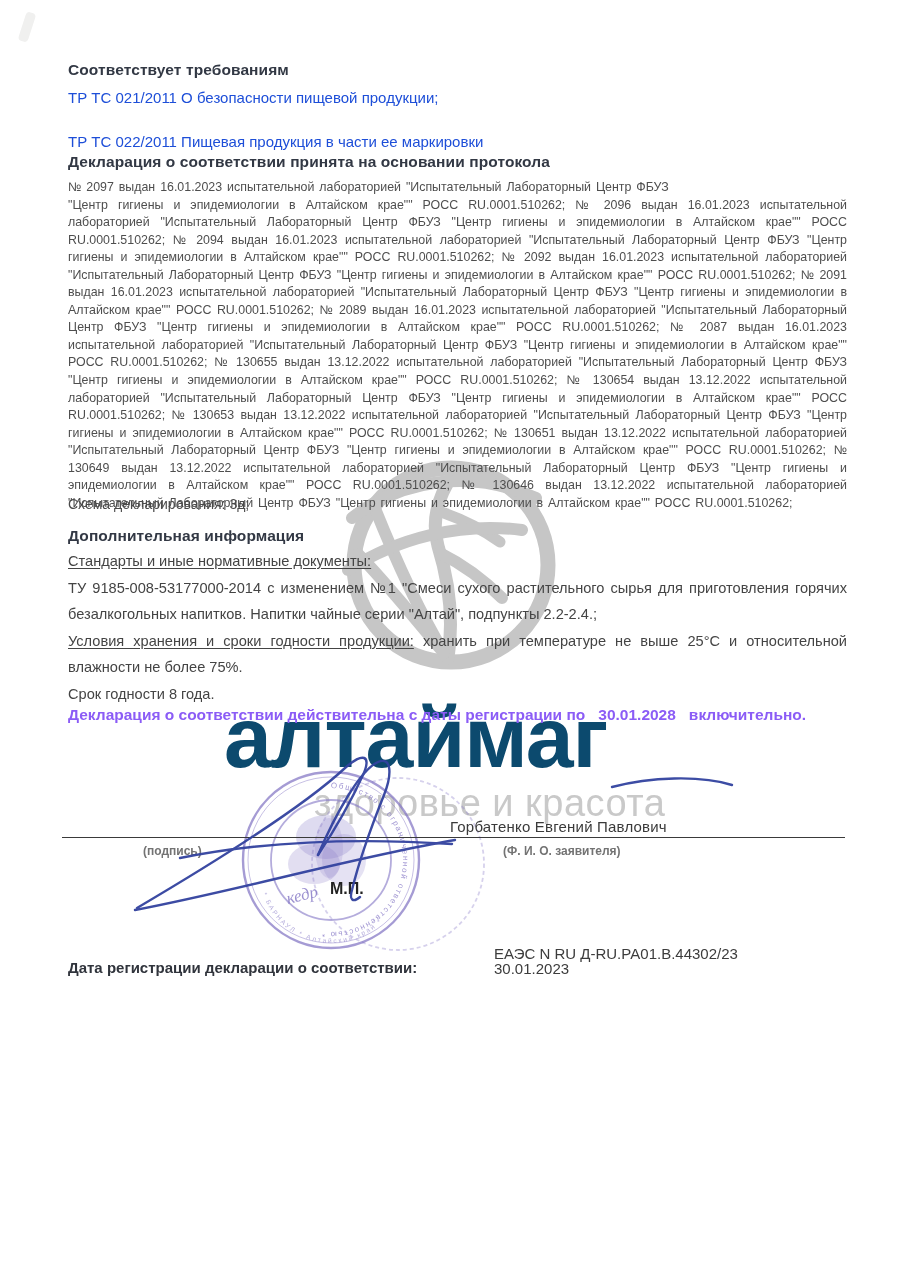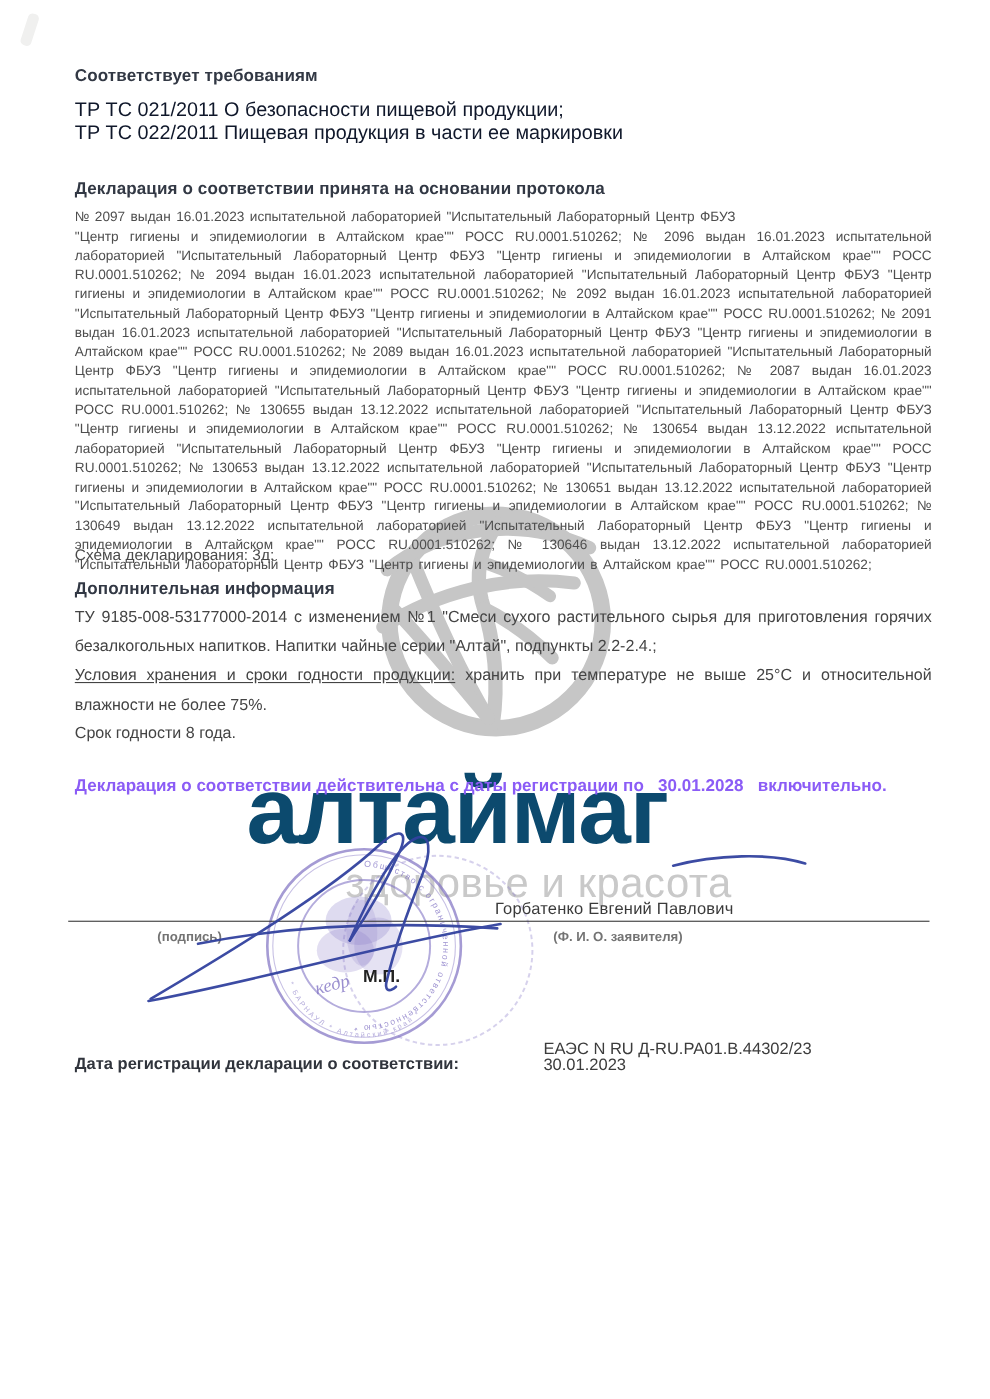--- a/index.html
+++ b/index.html
@@ -2,21 +2,21 @@
 <html><head>
 <meta charset="utf-8">
 <style>
   html,body{margin:0;padding:0;background:#ffffff;}
   body{font-family:"Liberation Sans","DejaVu Sans",sans-serif;color:#3d3d3d;}
   .page{position:relative;width:900px;height:1272px;background:#ffffff;overflow:hidden;}
   .layer{position:absolute;inset:0;}
   .abs{position:absolute;}
   
   .h-bold{font-weight:bold;font-size:15.5px;color:#323844;letter-spacing:.1px;}
-  .req-line{font-size:18px;color:#0f172a;}
+  .req-line{font-size:15px;color:#1d4ed8;}
   .protocols{font-size:12.4px;line-height:17.55px;color:#4e4e4e;word-spacing:1.5px;}
   .protocols .pb{text-align:justify;margin:0;}
   .plain14{font-size:14px;color:#4a4a4a;}
   .addl{font-size:14.6px;line-height:26.5px;color:#444;}
   .addl .just{text-align:justify;margin:0;}
   .u{text-decoration:underline;text-underline-offset:2px;}
   .validity{font-weight:bold;font-size:15.5px;color:#8b5cf6;margin-top:12px;}
   .validity .date{margin:0 13px;}
   .sig-name{font-size:15px;color:#3a3a3a;letter-spacing:.2px;}
   .caption{font-size:12px;font-weight:600;color:#737373;}
@@ -85,36 +85,37 @@
       </g>
       <text x="62" y="152" font-size="17" fill="#8274c4" opacity="0.8" font-style="italic" transform="rotate(-14 62 152)" font-family="Liberation Serif, serif">кедр</text>
     </svg>
   </div>
 
   <div class="layer" style="z-index:2;">
 
     <div class="abs" style="left:68px;top:61px;width:780px;">
       <div class="h-bold">Соответствует требованиям</div>
       <div class="req-line" style="margin-top:10px;">ТР ТС 021/2011 О безопасности пищевой продукции;</div>
-      <div class="req-line" style="margin-top:0;">ТР ТС 022/2011 Пищевая продукция в части ее маркировки</div>
+      <div class="req-line" style="margin-top:27px;">ТР ТС 022/2011 Пищевая продукция в части ее маркировки</div>
     </div>
 
-    <div class="abs" style="left:68px;top:163px;width:779px;">
+    <div class="abs" style="left:68px;top:153px;width:779px;">
       <div class="h-bold">Декларация о соответствии принята на основании протокола</div>
       <div class="protocols" style="margin-top:8px;">
         <div>№ 2097 выдан 16.01.2023  испытательной лабораторией "Испытательный Лабораторный Центр ФБУЗ</div>
         <p class="pb">"Центр гигиены и эпидемиологии в Алтайском крае"" РОСС RU.0001.510262; № 2096 выдан 16.01.2023  испытательной лабораторией "Испытательный Лабораторный Центр ФБУЗ "Центр гигиены и эпидемиологии в Алтайском крае"" РОСС RU.0001.510262; № 2094 выдан 16.01.2023  испытательной лабораторией "Испытательный Лабораторный Центр ФБУЗ "Центр гигиены и эпидемиологии в Алтайском крае"" РОСС RU.0001.510262; № 2092 выдан 16.01.2023  испытательной лабораторией "Испытательный Лабораторный Центр ФБУЗ "Центр гигиены и эпидемиологии в Алтайском крае"" РОСС RU.0001.510262; № 2091 выдан 16.01.2023  испытательной лабораторией "Испытательный Лабораторный Центр ФБУЗ "Центр гигиены и эпидемиологии в Алтайском крае"" РОСС RU.0001.510262; № 2089 выдан 16.01.2023  испытательной лабораторией "Испытательный Лабораторный Центр ФБУЗ "Центр гигиены и эпидемиологии в Алтайском крае"" РОСС RU.0001.510262; № 2087 выдан 16.01.2023  испытательной лабораторией "Испытательный Лабораторный Центр ФБУЗ "Центр гигиены и эпидемиологии в Алтайском крае"" РОСС RU.0001.510262;  № 130655 выдан 13.12.2022  испытательной лабораторией "Испытательный Лабораторный Центр ФБУЗ "Центр гигиены и эпидемиологии в Алтайском крае"" РОСС RU.0001.510262;  № 130654 выдан 13.12.2022  испытательной лабораторией "Испытательный Лабораторный Центр ФБУЗ "Центр гигиены и эпидемиологии в Алтайском крае"" РОСС RU.0001.510262;  № 130653 выдан 13.12.2022  испытательной лабораторией "Испытательный Лабораторный Центр ФБУЗ "Центр гигиены и эпидемиологии в Алтайском крае"" РОСС RU.0001.510262;  № 130651 выдан 13.12.2022  испытательной лабораторией "Испытательный Лабораторный Центр ФБУЗ "Центр гигиены и эпидемиологии в Алтайском крае"" РОСС RU.0001.510262; № 130649 выдан 13.12.2022  испытательной лабораторией "Испытательный Лабораторный Центр ФБУЗ "Центр гигиены и эпидемиологии в Алтайском крае"" РОСС RU.0001.510262;  № 130646 выдан 13.12.2022  испытательной лабораторией "Испытательный Лабораторный Центр ФБУЗ "Центр гигиены и эпидемиологии в Алтайском крае"" РОСС RU.0001.510262;</p>
       </div>
     </div>
 
     <div class="abs plain14" style="left:68px;top:496px;">Схема декларирования: 3д;</div>
 
     <div class="abs" style="left:68px;top:527px;width:779px;">
       <div class="h-bold">Дополнительная информация</div>
       <div class="addl" style="margin-top:3px;">
+        <div class="u">Стандарты и иные нормативные документы:</div>
         <p class="just">ТУ 9185-008-53177000-2014 с изменением №1 "Смеси сухого растительного сырья для приготовления горячих безалкогольных напитков. Напитки чайные серии "Алтай", подпункты 2.2-2.4.;</p>
         <p class="just"><span class="u">Условия хранения и сроки годности продукции:</span><span> хранить при температуре не выше 25°С и относительной влажности не более 75%.</span></p>
         <div>Срок годности 8 года.</div>
       </div>
     </div>
 
     <div class="abs validity" style="left:68px;top:694px;">
       <span>Декларация о соответствии действительна с даты регистрации по</span><span class="date">30.01.2028</span><span>включительно.</span>
     </div>
 

